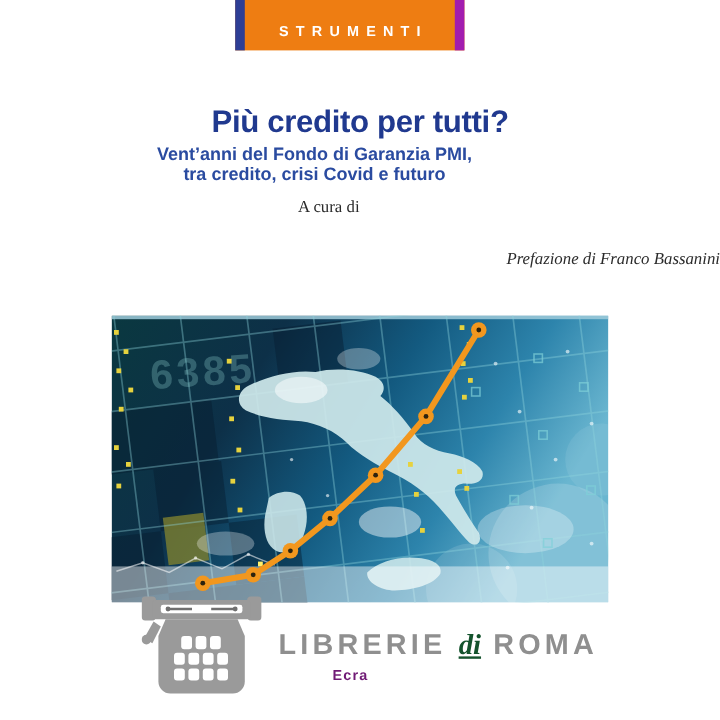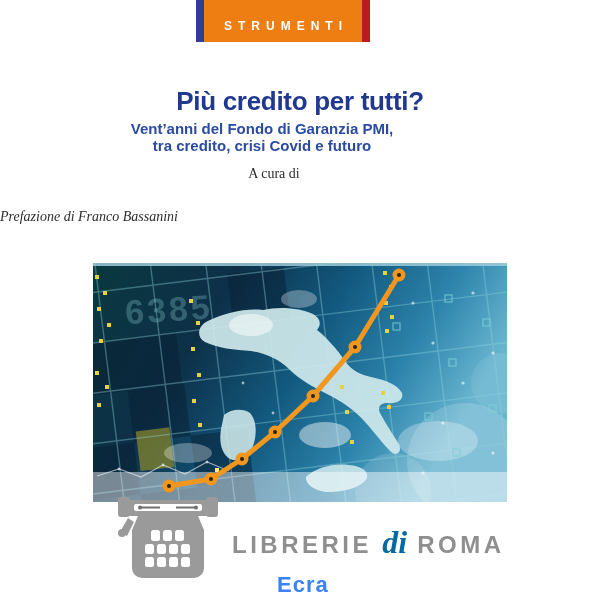--- a/index.html
+++ b/index.html
@@ -2,67 +2,67 @@
 <html><head>
 <meta charset="utf-8">
 <style>
   html,body{margin:0;padding:0;}
   body{
     width:600px;height:600px;position:relative;background:#ffffff;
     font-family:"Liberation Sans",sans-serif;overflow:hidden;
   }
   
   .banner{
-    position:absolute;top:0;left:196px;width:174px;height:42px;
+    position:absolute;top:0;left:196px;width:191px;height:42px;
     box-sizing:border-box;background:#ee7d12;
-    border-left:8px solid #2e3e96;border-right:8px solid #b91c1c;
+    border-left:8px solid #2e3e96;border-right:8px solid #a21caf;
     display:flex;align-items:flex-end;justify-content:center;
   }
   .banner span{
     color:#ffffff;font-size:12px;font-weight:bold;letter-spacing:6px;
     padding-bottom:9px;padding-left:6px; 
   }
   
   .title{
     position:absolute;top:86px;left:0;width:600px;text-align:center;
     color:#20398f;font-size:26px;font-weight:bold;letter-spacing:-0.3px;
   }
   .subtitle{
     position:absolute;top:120px;left:0;width:524px;text-align:center;
     color:#2a4ba0;font-size:15px;font-weight:bold;line-height:17px;
   }
   .byline{
     position:absolute;top:166px;left:0;width:548px;text-align:center;
     color:#2b2b2b;font-family:"Liberation Serif",serif;font-size:14px;line-height:16px;
   }
   .preface{
-    position:absolute;top:209px;left:0;width:600px;text-align:left;
+    position:absolute;top:209px;left:0;width:600px;text-align:right;
     color:#2b2b2b;font-family:"Liberation Serif",serif;font-style:italic;font-size:14px;
   }
   
   .cover{
     position:absolute;top:263px;left:93px;width:414px;height:239px;
   }
   .cover svg{display:block;}
   
   .typewriter{
     position:absolute;top:492px;left:118px;width:100px;height:92px;
   }
   .store-name{
     position:absolute;top:524px;left:232px;width:260px;
     color:#8f8f8f;font-size:24px;font-weight:600;letter-spacing:3.5px;
     white-space:nowrap;
   }
   .store-name .di{
     font-family:"Liberation Serif",serif;font-style:italic;font-weight:600;
-    letter-spacing:0;font-size:32px;color:#0369a1;
+    letter-spacing:0;font-size:24px;color:#14532d;text-decoration:underline;
   }
   .publisher{
-    position:absolute;top:572px;left:277px;
-    color:#3b82f6;font-size:22px;font-weight:bold;letter-spacing:1px;
+    position:absolute;top:556px;left:277px;
+    color:#701a75;font-size:12px;font-weight:bold;letter-spacing:1px;
   }
 </style>
 </head>
 <body>
 
 <div class="banner">
   <span>STRUMENTI</span>
 </div>
 
 <div class="title">Più credito per tutti?</div>

